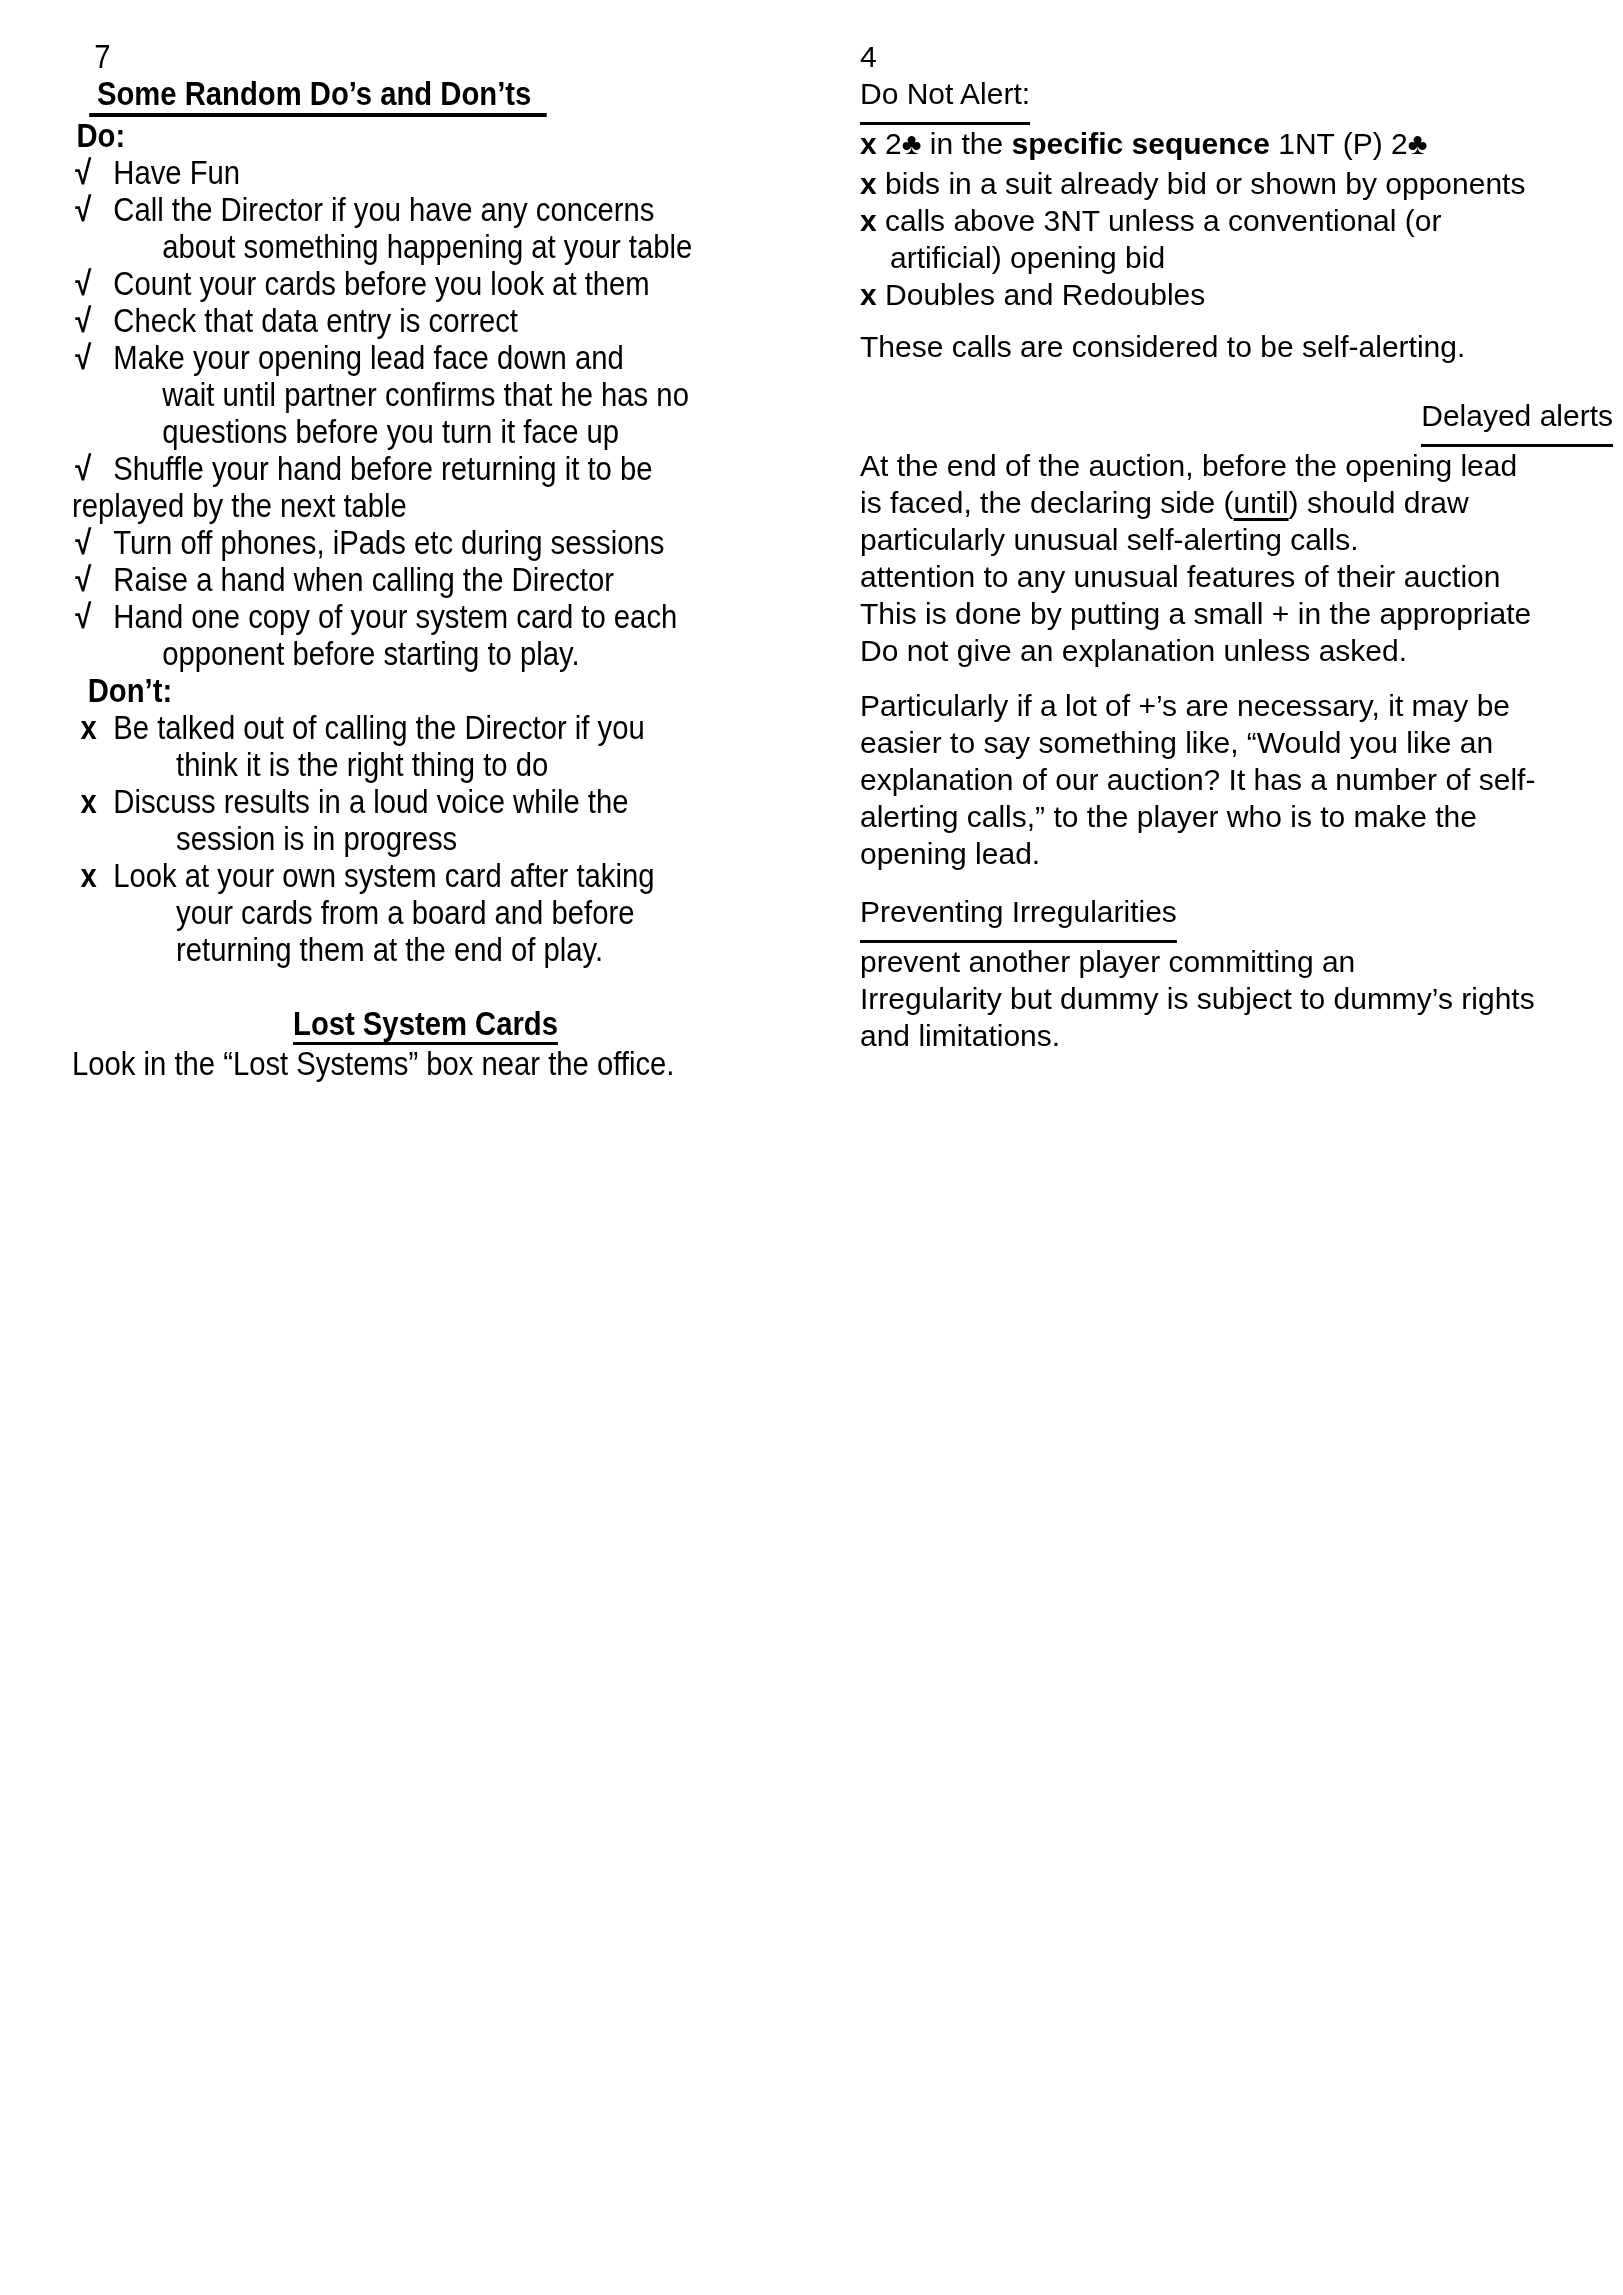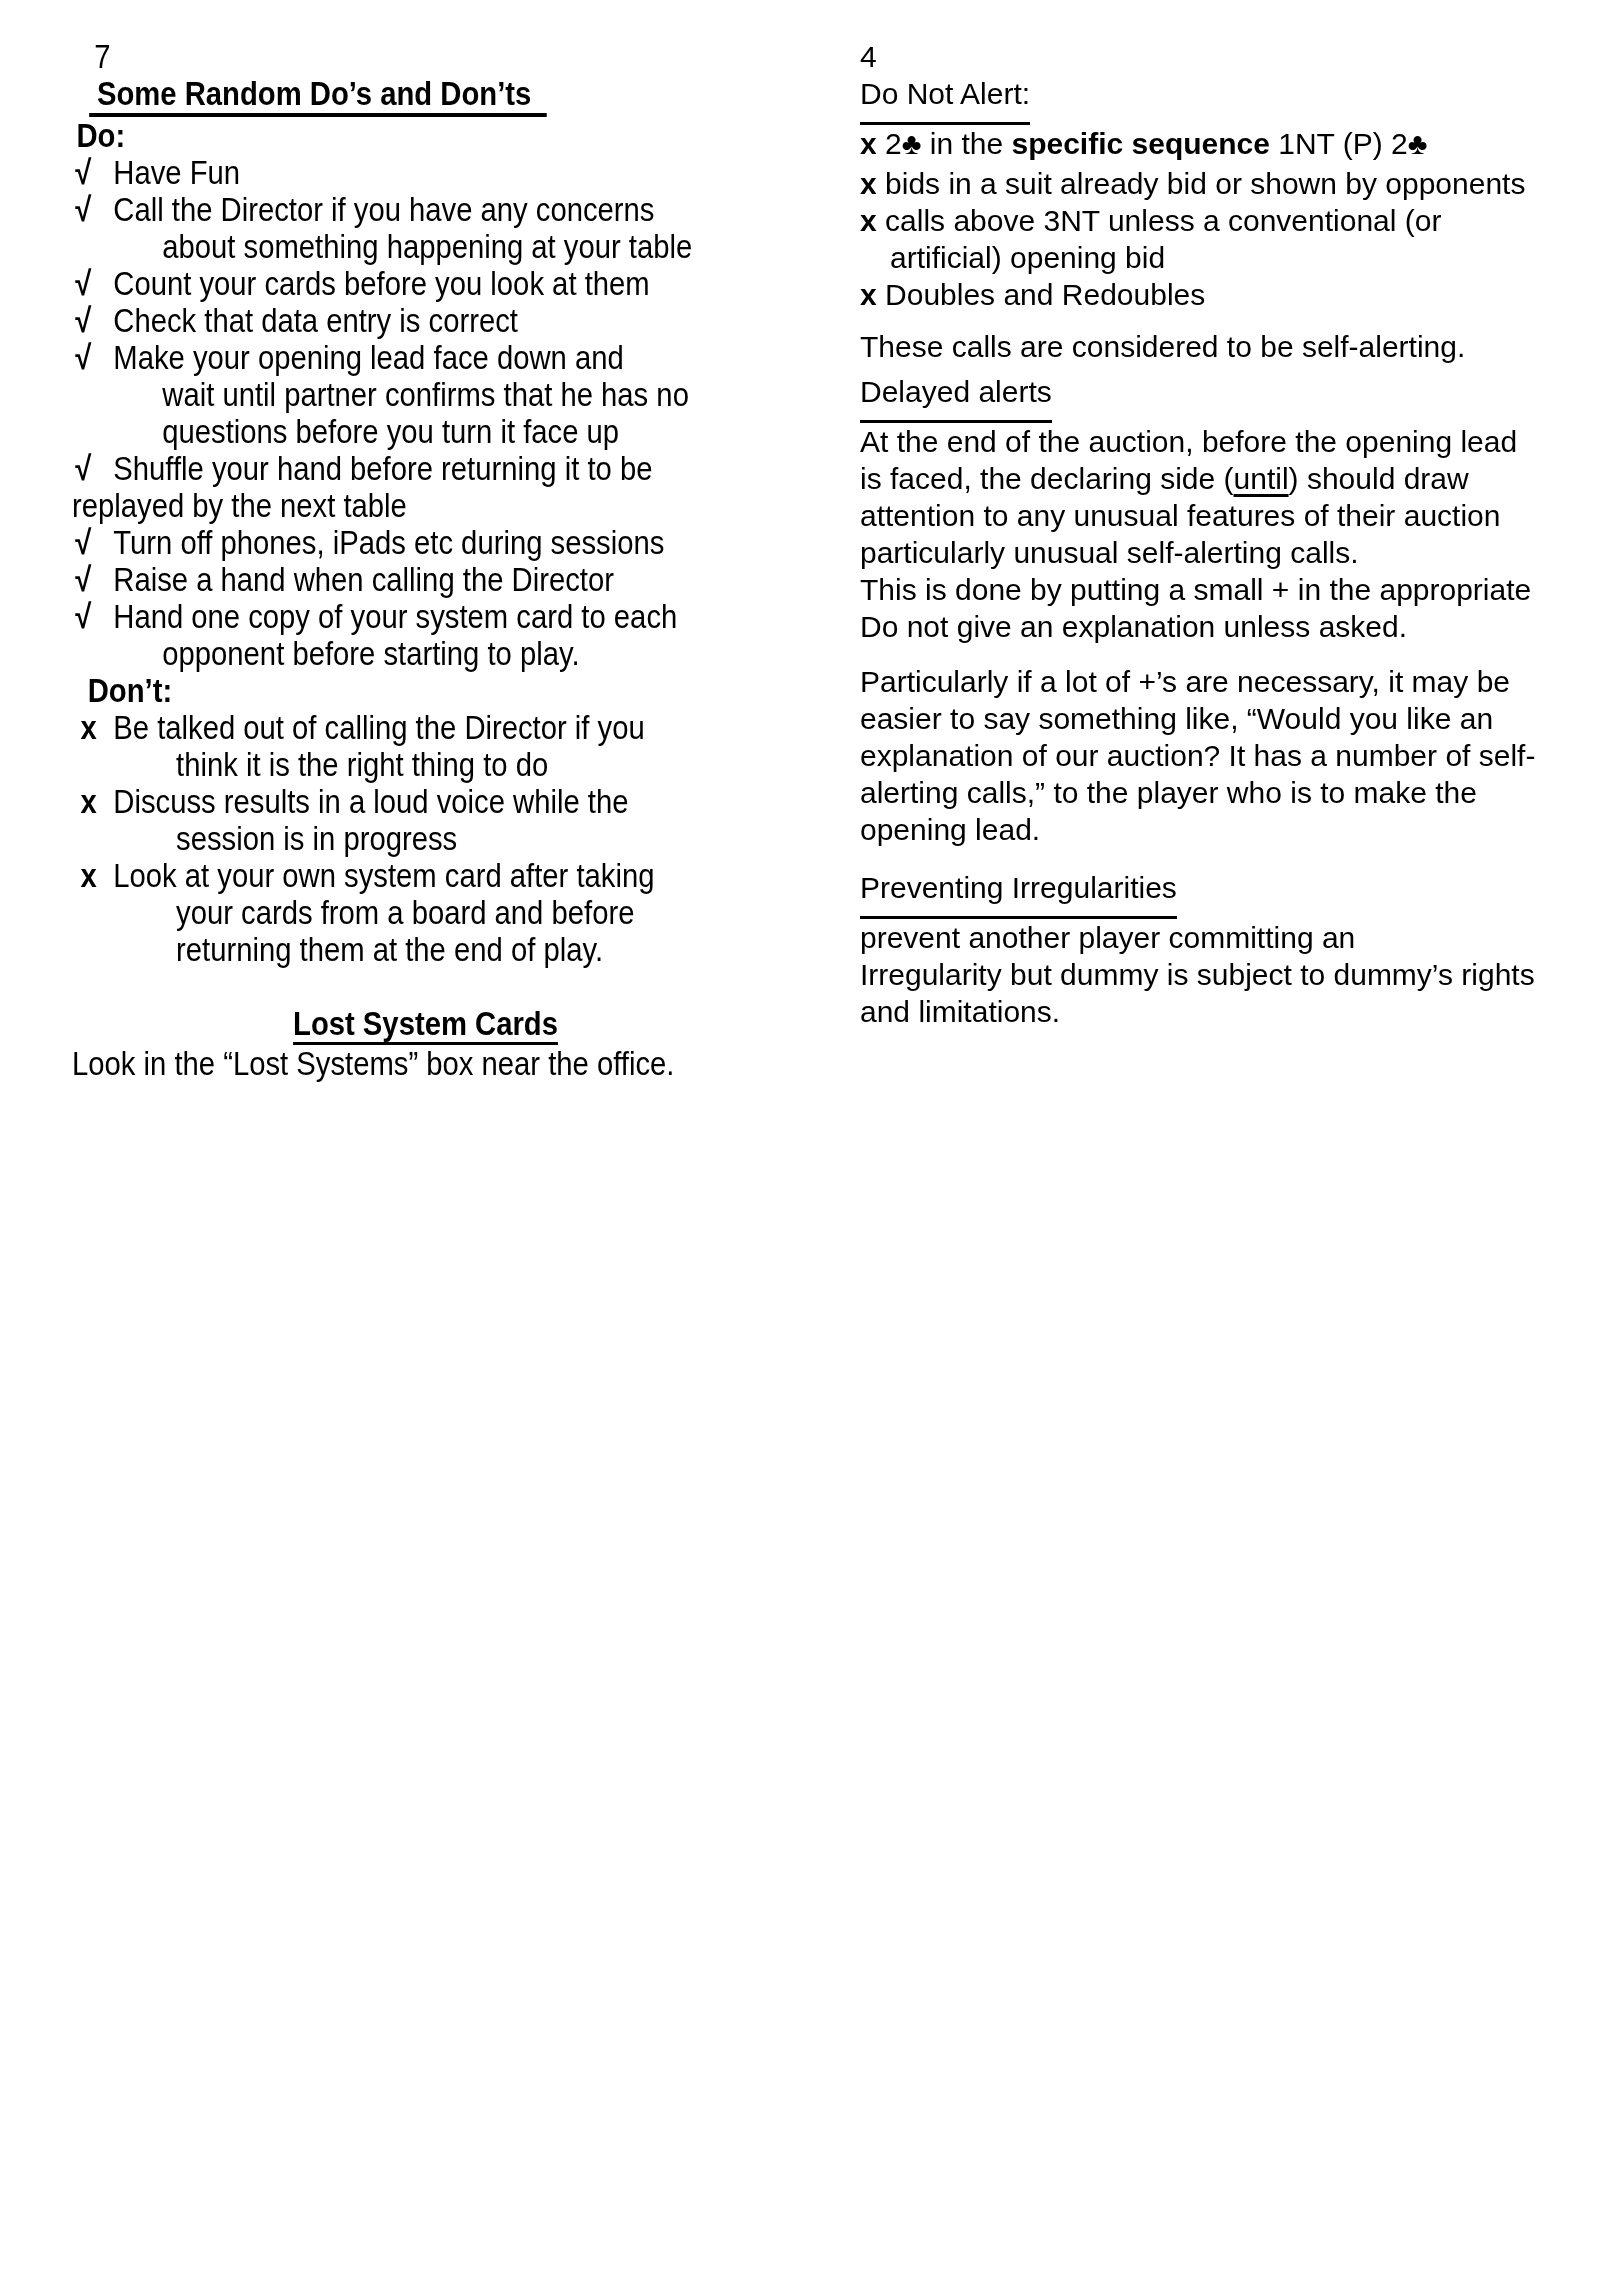--- a/index.html
+++ b/index.html
@@ -66,21 +66,21 @@
   }
   .r-underline {
     display: inline-block;
     border-bottom: 3.3px solid #000;
     padding-bottom: 10px;
   }
   .col-right .mkx { font-weight: bold; }
   .col-right .indent { padding-left: 30px; }
   .gap4  { margin-top: 2.6px; }
   .gap6  { margin-top: 15px; }
-  .gap24 { margin-top: 8px; }
+  .gap24 { margin-top: 32px; text-align: right; }
   .gap28 { margin-top: 18.3px; }
   .gap32 { margin-top: 21px; }
   .u-inline {
     text-decoration: underline;
     text-decoration-thickness: 2.6px;
     text-underline-offset: 4.6px;
   }
 </style>
 </head>
 <body>
@@ -159,22 +159,22 @@
     <div class="ln"><span class="mkx">x</span><span> </span><span>Doubles and Redoubles</span></div>
 
     <div class="ln gap6">These calls are considered to be self-alerting.</div>
 
     <div class="ln gap24"><span class="r-underline">Delayed alerts</span></div>
 
     <div class="ln">At the end of the auction, before the opening lead</div>
 
     <div class="ln"><span>is faced, the declaring side (</span><span class="u-inline">until</span><span>) should draw</span></div>
 
+    <div class="ln">particularly unusual self-alerting calls.</div>
     <div class="ln">attention to any unusual features of their auction</div>
-    <div class="ln">particularly unusual self-alerting calls.</div>
     <div class="ln">This is done by putting a small + in the appropriate</div>
     <div class="ln">Do not give an explanation unless asked.</div>
 
     <div class="ln gap28">Particularly if a lot of +’s are necessary, it may be</div>
     <div class="ln">easier to say something like, “Would you like an</div>
     <div class="ln">explanation of our auction? It has a number of self-</div>
     <div class="ln">alerting calls,” to the player who is to make the</div>
     <div class="ln">opening lead.</div>
 
     <div class="ln gap32"><span class="r-underline">Preventing Irregularities</span></div>

